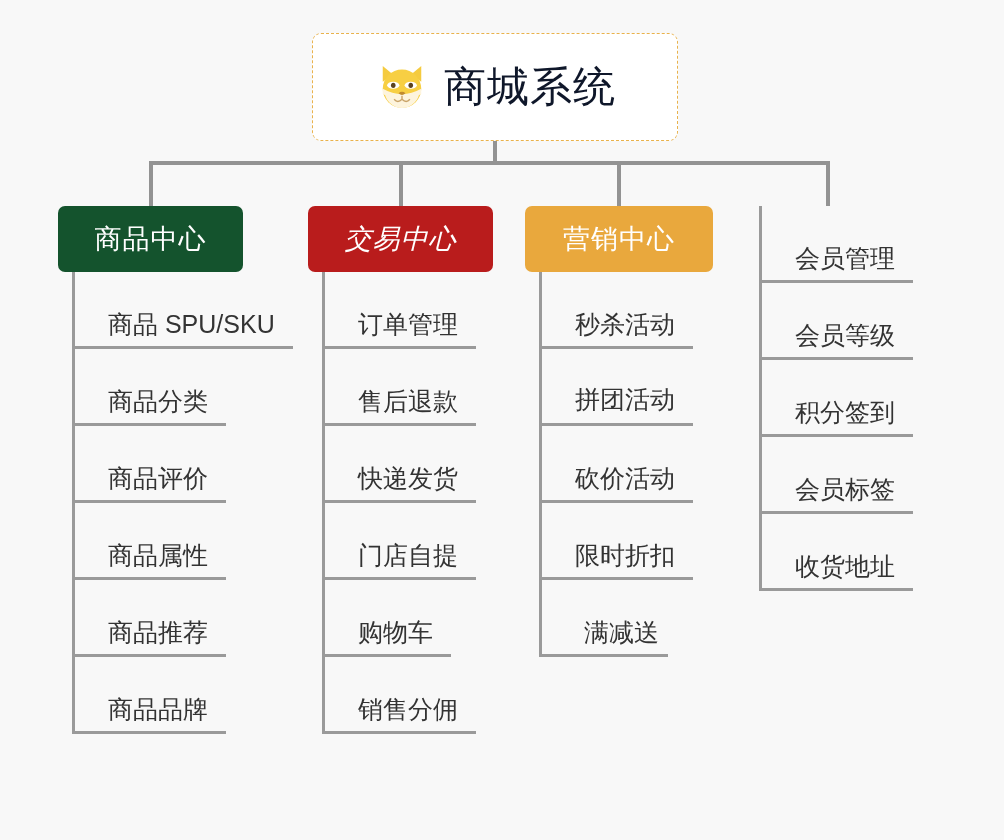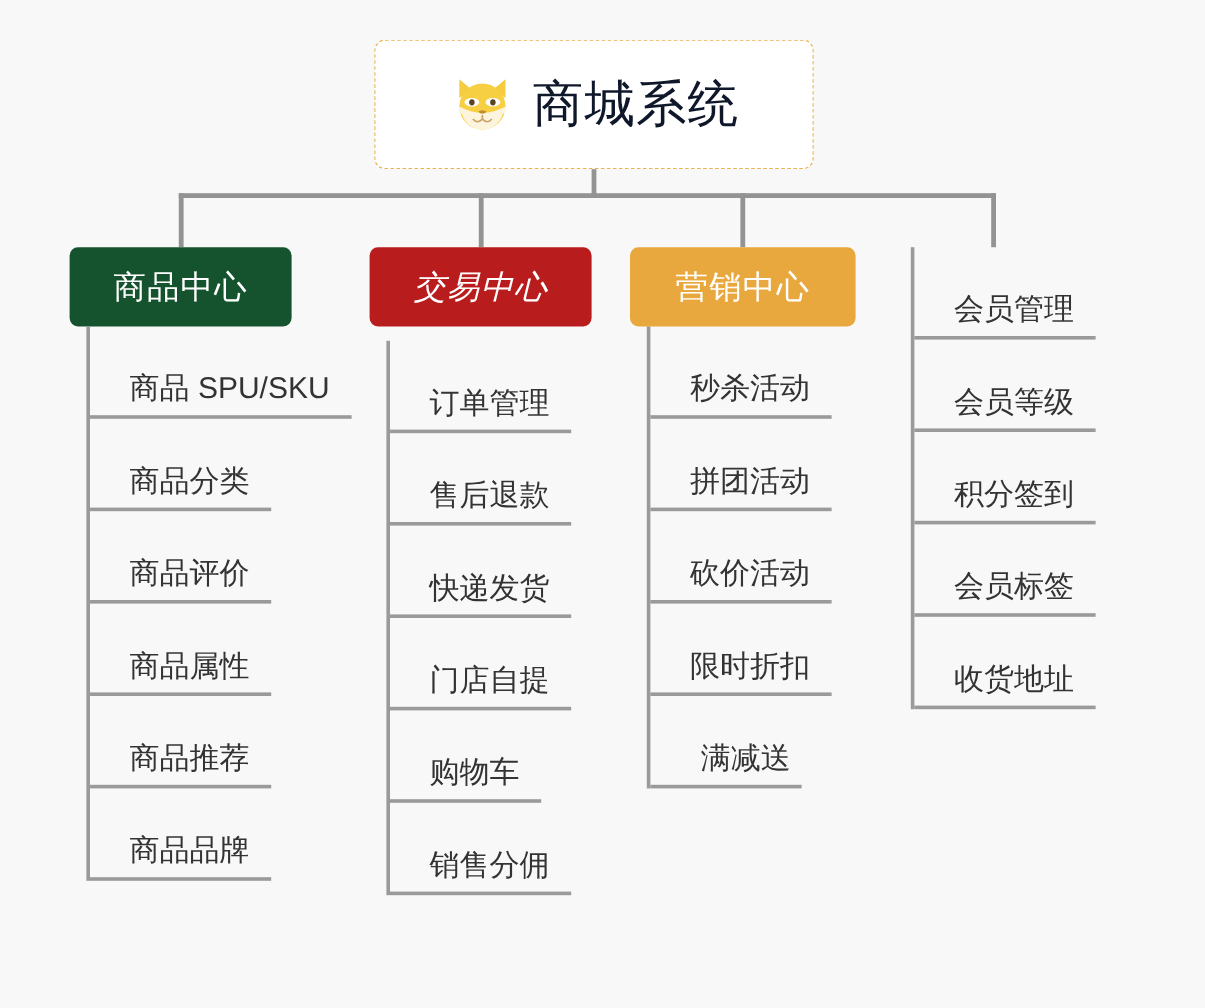--- a/index.html
+++ b/index.html
@@ -173,21 +173,21 @@
         <div class="leaf" style="width: 151px;">
           <span class="leaf-label">商品品牌</span>
         </div>
       </div>
     </div>
     <div class="column" style="left: 308px; width: 185px;">
       <div class="cat-box" style="background: #b91c1c; font-style: italic;">
         <span class="cat-label">交易中心</span>
       </div>
       <div class="leaves">
-        <div class="leaf" style="width: 151px; margin-top: 12px;">
+        <div class="leaf" style="width: 151px;">
           <span class="leaf-label">订单管理</span>
         </div>
         <div class="leaf" style="width: 151px;">
           <span class="leaf-label">售后退款</span>
         </div>
         <div class="leaf" style="width: 151px;">
           <span class="leaf-label">快递发货</span>
         </div>
         <div class="leaf" style="width: 151px;">
           <span class="leaf-label">门店自提</span>
@@ -201,21 +201,21 @@
       </div>
     </div>
     <div class="column" style="left: 525px; width: 188px;">
       <div class="cat-box" style="background: rgb(233, 168, 61);">
         <span class="cat-label">营销中心</span>
       </div>
       <div class="leaves">
         <div class="leaf" style="width: 151px;">
           <span class="leaf-label">秒杀活动</span>
         </div>
-        <div class="leaf" style="width: 151px;">
+        <div class="leaf" style="width: 151px; font-family: Liberation Mono, monospace;">
           <span class="leaf-label">拼团活动</span>
         </div>
         <div class="leaf" style="width: 151px;">
           <span class="leaf-label">砍价活动</span>
         </div>
         <div class="leaf" style="width: 151px;">
           <span class="leaf-label">限时折扣</span>
         </div>
         <div class="leaf" style="width: 126px; justify-content: center;">
           <span class="leaf-label">满减送</span>

